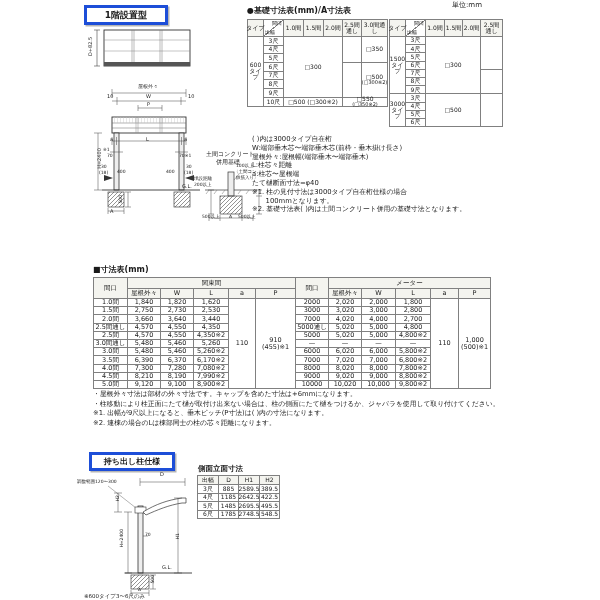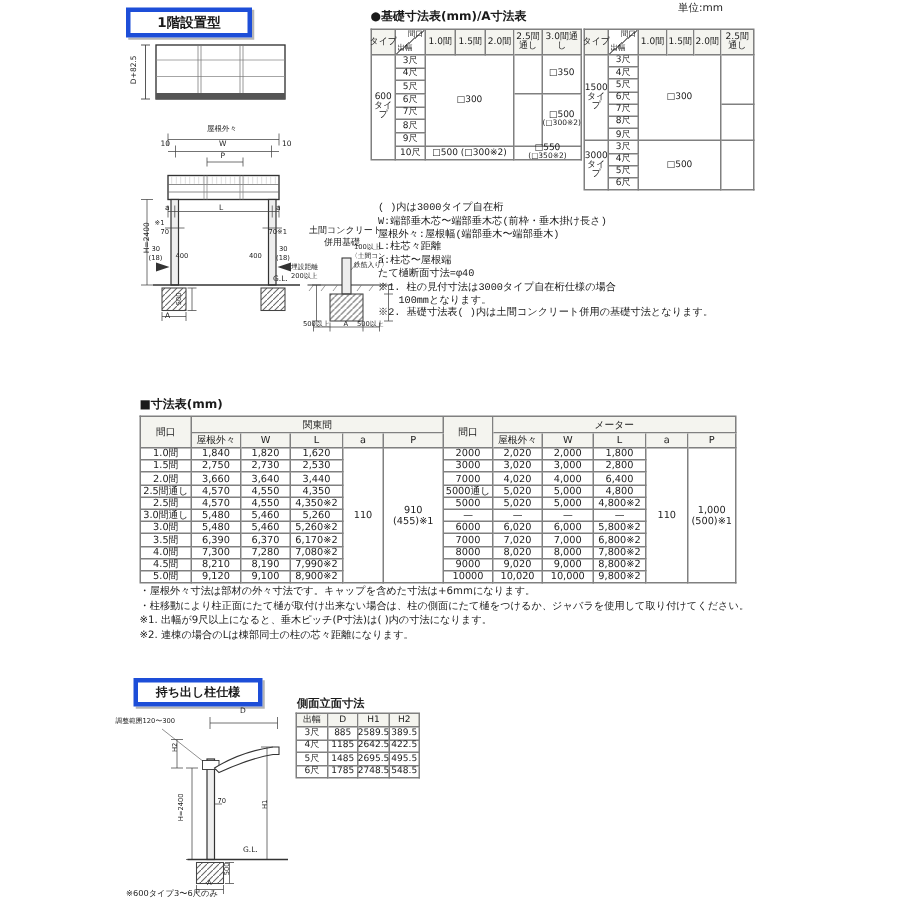--- a/index.html
+++ b/index.html
@@ -19,21 +19,21 @@
   .hd{background:#f4f4ef;}
   .ft{font-size:6px;}
   .ft .sub{font-size:5px;}
   .dt{font-size:6.5px;}
   .st{font-size:6px;}
   .stack{flex-direction:column;}
   .diag{position:relative;background:
         linear-gradient(to bottom right,transparent calc(50% - .5px),#808080 calc(50% - .5px),#808080 calc(50% + .5px),transparent calc(50% + .5px));}
   .diag .tr{position:absolute;top:1px;right:1px;font-size:5px;line-height:1;}
   .diag .bl{position:absolute;bottom:1px;left:1px;font-size:5px;line-height:1;}
-  .legend{position:absolute;font-size:6.8px;line-height:8.8px;white-space:nowrap;font-family:Liberation Mono, monospace;}
+  .legend{position:absolute;font-size:6.8px;line-height:8.8px;white-space:nowrap;}
   .notes{position:absolute;font-size:6.8px;line-height:9.6px;white-space:nowrap;}
 </style>
 </head>
 <body>
 
 <div class="page">
 
   <div class="lbl" style="left:452px;top:2px;font-size:7px;">単位:mm</div>
 
   <div class="boxtitle" style="left:84px;top:5px;width:78px;height:14px;font-size:9px;">1階設置型</div>
@@ -285,21 +285,21 @@
       <div>3,020</div>
       <div>3,000</div>
       <div>2,800</div>
       <div>2.0間</div>
       <div>3,660</div>
       <div>3,640</div>
       <div>3,440</div>
       <div>7000</div>
       <div>4,020</div>
       <div>4,000</div>
-      <div>6,400</div>
+      <div>2,700</div>
       <div>2.5間通し</div>
       <div>4,570</div>
       <div>4,550</div>
       <div>4,350</div>
       <div>5000通し</div>
       <div>5,020</div>
       <div>5,000</div>
       <div>4,800</div>
       <div>2.5間</div>
       <div>4,570</div>

